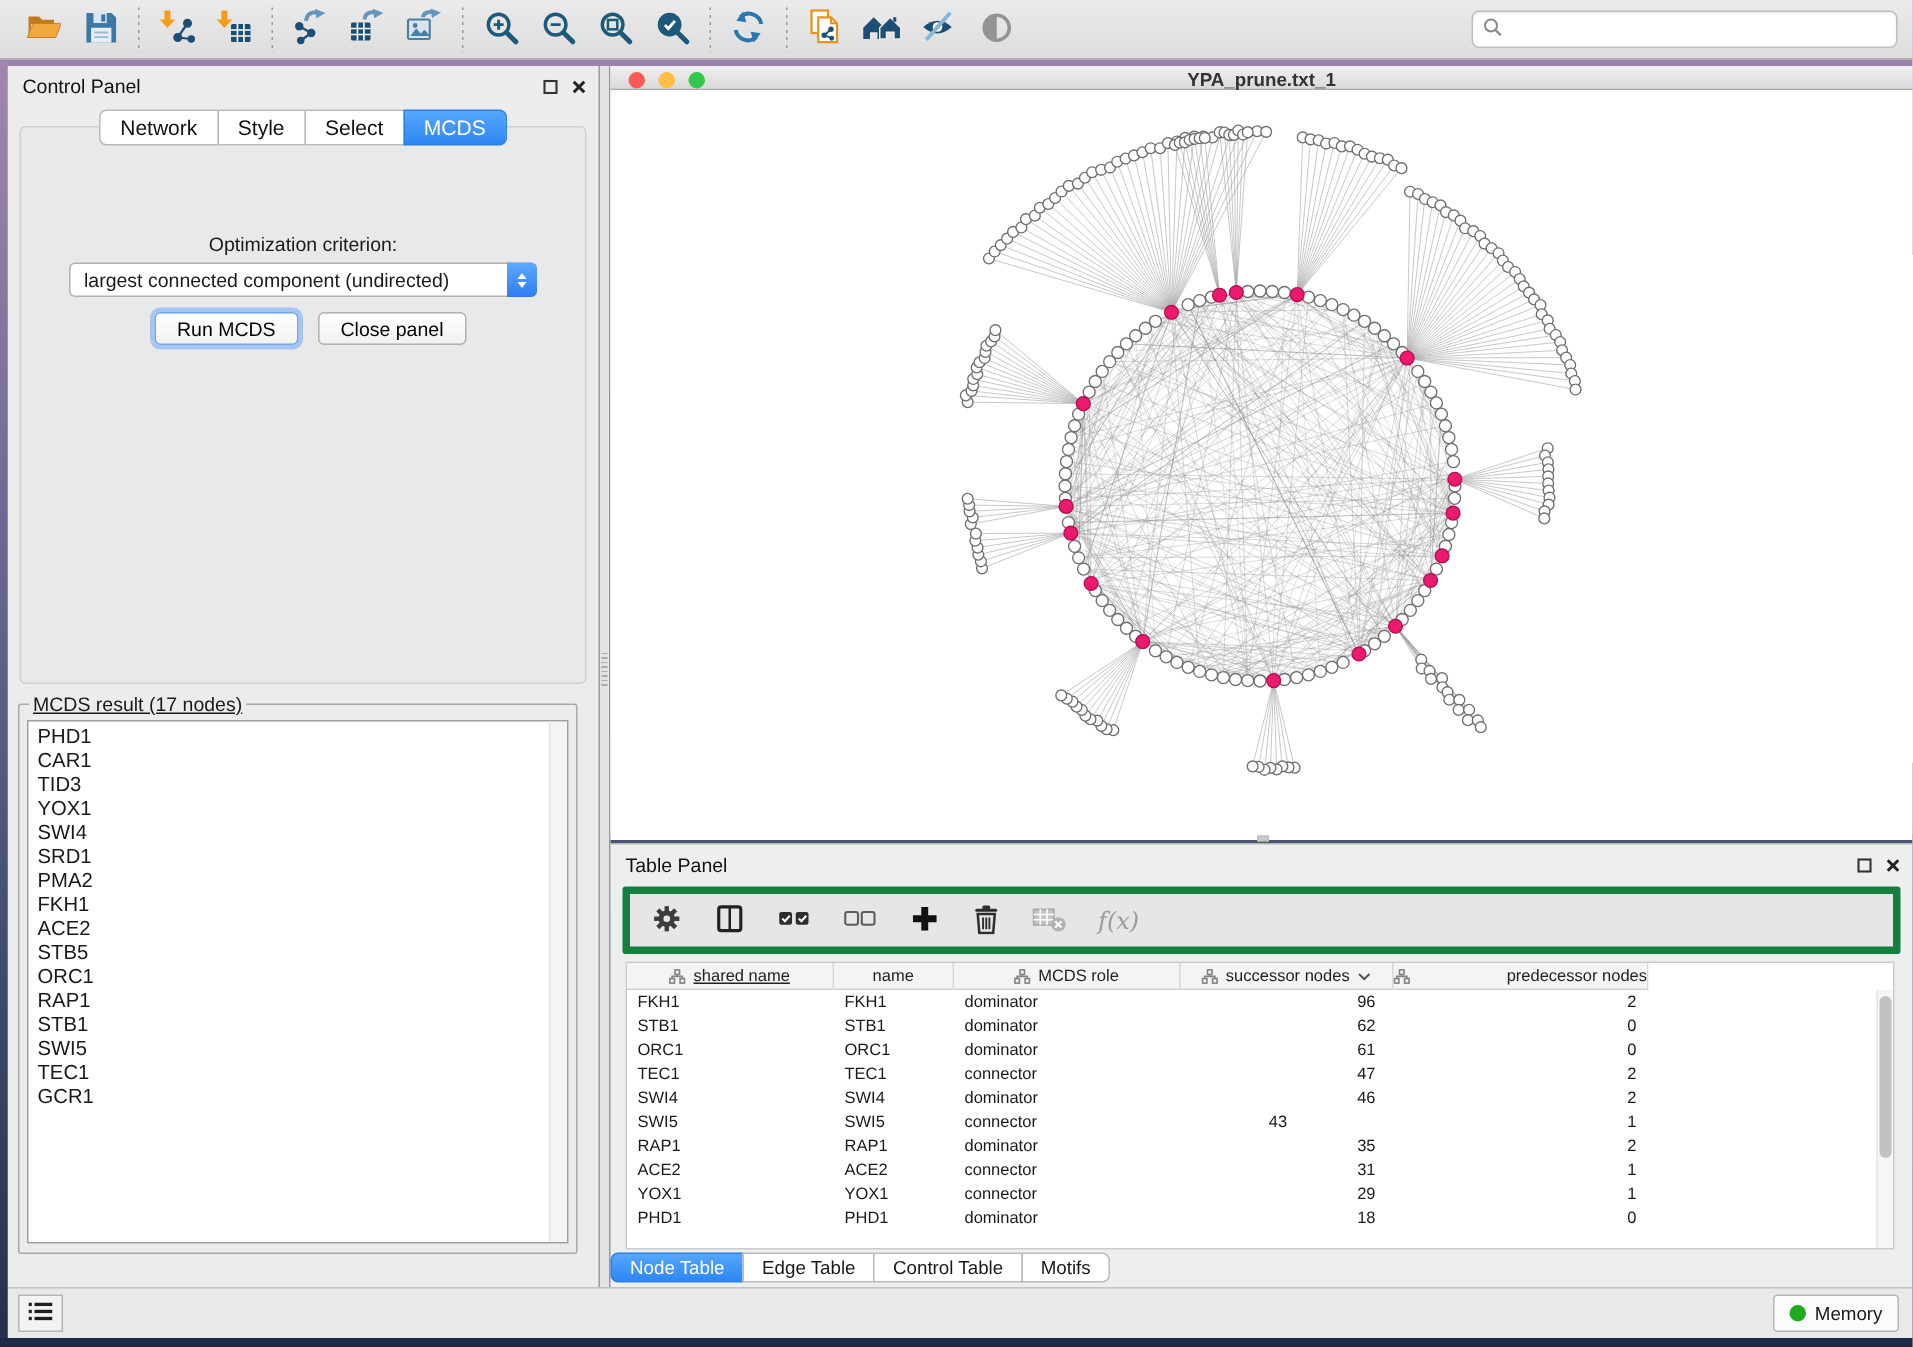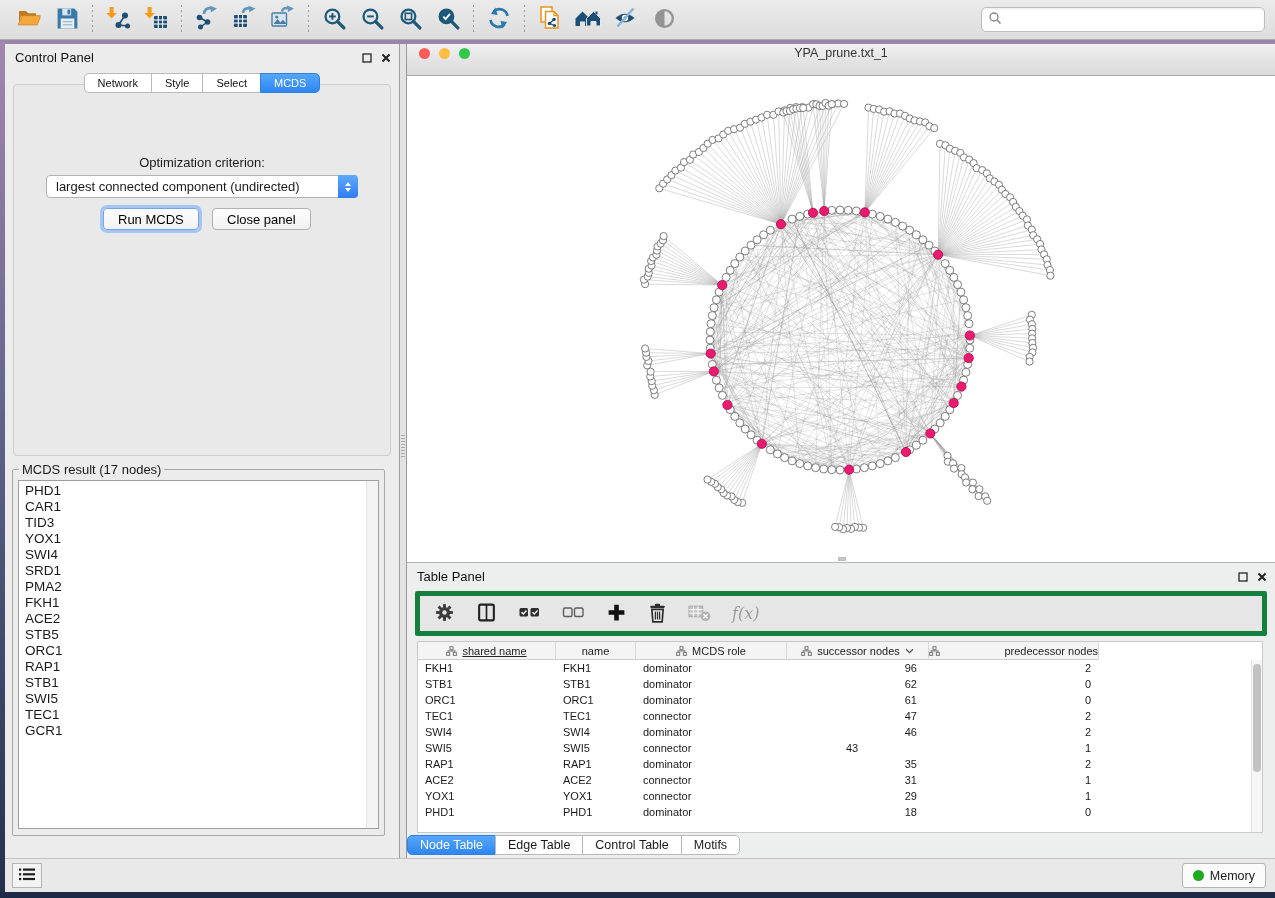--- a/index.html
+++ b/index.html
@@ -28,21 +28,21 @@
   #wall-left { left:0; top:41px; width:5px; height:857px; }
   #wall-bottom { left:0; top:892px; width:1275px; height:6px; background:#1c2a45; }
 
   
   #control-panel { left:5px; top:44px; width:395px; height:814px; background:#ececec; border-right:1px solid #9c9c9c; }
   .panel-titlebar { position:relative; height:26px; }
   .panel-title { position:absolute; left:10px; top:6px; font-size:13px; color:#111; }
   .panel-winbtns { position:absolute; right:8px; top:7px; display:flex; gap:9px; align-items:center; }
   .tabs-row { position:absolute; left:0; right:0; top:29px; display:flex; justify-content:center; z-index:3; }
   .tab { background:#fff; border:1px solid #b9b9b9; margin-left:-1px; padding:3px 13px;
-    font-size:11px; color:#111; cursor:default; }
+    font-size:14px; color:#111; cursor:default; }
   .tab:first-child { border-radius:5px 0 0 5px; margin-left:0; }
   .tab:last-child { border-radius:0 5px 5px 0; }
   .tab.active { background:linear-gradient(#55a7fd,#2e86f2); border-color:#2d7fe0; color:#fff; }
   #tab-content { position:absolute; left:8px; right:8px; top:40px; height:372px;
     background:#e9e9e9; border:1px solid #cfcfcf; border-radius:4px; }
   #criterion-label { position:absolute; left:0; right:0; top:70px; text-align:center; font-size:13px; }
   #criterion-select { position:absolute; left:32px; top:90px; width:312px; height:23px; background:#fff;
     border:1px solid #b1b1b1; border-radius:4px; display:flex; align-items:center; cursor:default; }
   #criterion-select .val { flex:1; padding-left:9px; font-size:13px; white-space:nowrap; }
   #criterion-select .stepper { width:20px; height:23px; margin:-1px -1px -1px 0;
@@ -50,36 +50,36 @@
     display:flex; flex-direction:column; align-items:center; justify-content:center; gap:2px; }
   .tri-up { width:0; height:0; border-left:3.5px solid transparent; border-right:3.5px solid transparent; border-bottom:4px solid #fff; }
   .tri-dn { width:0; height:0; border-left:3.5px solid transparent; border-right:3.5px solid transparent; border-top:4px solid #fff; }
   .btn { background:linear-gradient(#ffffff,#f1f1f1); border:1px solid #b1b1b1; border-radius:4px;
     font-size:13px; padding:2px 14px; height:22px; font-family:inherit; cursor:default; }
   #run-btn { position:absolute; left:89px; top:123px;
     border-color:#74a7e8; box-shadow:0 0 0 3px rgba(110,170,255,.55); }
   #closepanel-btn { position:absolute; left:198px; top:123px; }
   #mcds-fieldset { position:absolute; left:7px; top:418px; width:373px; height:374px;
     border:1px solid #a9a9a9; border-radius:2px; background:#ececec; }
-  #mcds-fieldset legend { font-size:13px; margin-left:6px; padding:0 3px; }
+  #mcds-fieldset legend { font-size:13px; margin-left:6px; padding:0 3px;text-decoration:underline; }
   #mcds-listbox { position:absolute; left:5px; right:5px; top:3px; bottom:6px; background:#fff;
     border:1px solid #9e9e9e; overflow:hidden; }
   #mcds-list { position:absolute; left:0; top:2px; right:13px; bottom:0; padding-left:6px;
     font-size:13.5px; line-height:16px; }
   #mcds-scroll { position:absolute; right:0; top:0; bottom:0; width:12px; background:#f4f4f4; border-left:1px solid #e2e2e2; }
 
   
   #v-splitter { left:400px; top:44px; width:7px; height:814px; background:#e3e3e3; border-right:1px solid #989898; }
   #v-splitter .grip { position:absolute; left:1px; top:391px; width:4px; height:24px;
     background:repeating-linear-gradient(180deg,#aaa 0 1px,transparent 1px 3px); }
 
   
   #network-window { left:407px; top:44px; width:868px; height:516px; background:#fff; }
-  #net-titlebar { position:relative; height:32px; background:linear-gradient(#f1f1f1,#d9d9d9);
-    border-bottom:1px solid #aaa; }
+  #net-titlebar { position:relative; height:16px; background:linear-gradient(#f1f1f1,#d9d9d9);
+    border-bottom:1px solid #aaa;font-weight:bold; }
   .traffic { position:absolute; top:4px; width:11px; height:11px; border-radius:50%; }
   #net-title { text-align:center; font-size:12.5px; line-height:18px; color:#333; }
   #net-canvas { position:relative; width:868px; height:496px; background:#fff; }
   #net-canvas svg { display:block; }
   #h-splitter-grip { left:838px; top:557px; width:8px; height:4px; background:#c9c9c9; border:1px solid #bdbdbd; }
 
   
   #table-panel { left:407px; top:562px; width:868px; height:296px; background:#edefef; border-top:1px solid #b5b5b5; }
   #tp-toolbar { position:absolute; left:8px; right:8px; top:28px; height:45px; background:#e6e6e6;
     border:5px solid #15803d; border-radius:2px; display:flex; align-items:center; gap:21px; padding:0 14px; }

